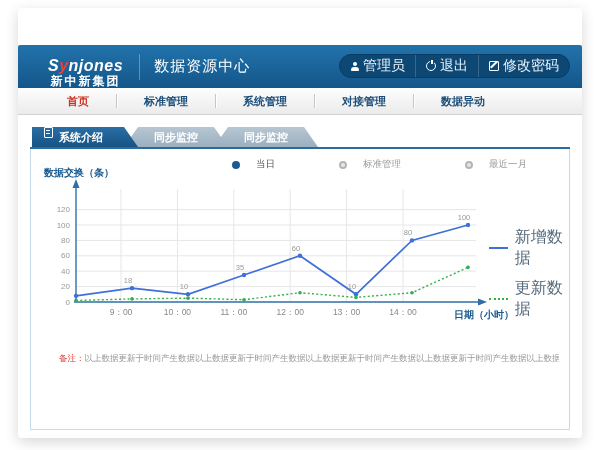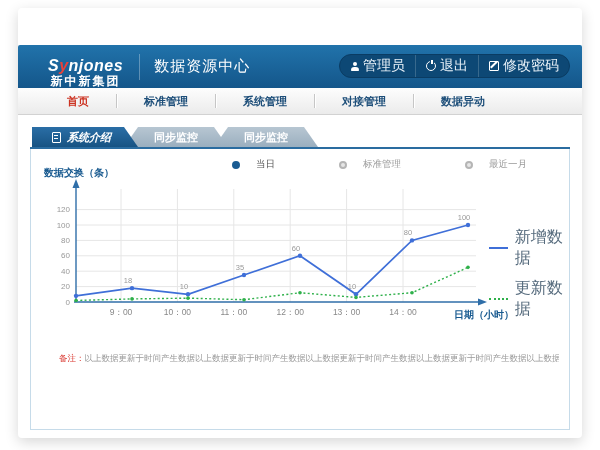--- a/index.html
+++ b/index.html
@@ -34,21 +34,21 @@
     background:linear-gradient(#fdfdfd,#ebebeb);border-bottom:1px solid #d2d2d2;
     display:flex;align-items:center;padding-left:22px;box-sizing:border-box;}
   .nav-item{font-size:11px;font-weight:bold;color:#1d4e79;padding:0 27px;cursor:pointer;line-height:26px;}
   .nav-item.active{color:#cc3322;}
   .nav-sep{width:1px;height:14px;background:#c6c6c6;box-shadow:1px 0 0 #fff;}
   
   .tabs{position:absolute;left:14px;top:119px;height:20px;display:flex;}
   .tab{height:20px;line-height:20px;font-size:11px;font-weight:bold;color:#fff;text-align:center;cursor:pointer;}
   .tab.active{width:106px;z-index:3;background:linear-gradient(#2a6ea6,#175383);
     clip-path:polygon(0 0,calc(100% - 14px) 0,100% 100%,0 100%);
-    display:flex;align-items:center;gap:6px;padding-left:20px;box-sizing:border-box;text-align:left;font-style:italic;}
+    display:flex;align-items:flex-start;gap:6px;padding-left:12px;box-sizing:border-box;text-align:left;}
   .tab.ghost{width:104px;margin-left:-14px;background:linear-gradient(#b7c6d2,#9bafbf);
     clip-path:polygon(14px 0,calc(100% - 14px) 0,100% 100%,0 100%);}
   .tab.ghost.g2{z-index:2;}
   .tab.ghost.g3{z-index:1;}
   .doc-icon{width:7px;height:9px;border:1px solid #fff;border-radius:1px;display:inline-block;
     background:linear-gradient(#fff,#fff) 1px 2px/4px 1px no-repeat,
                linear-gradient(#fff,#fff) 1px 5px/4px 1px no-repeat;}
   .tab-underline{position:absolute;left:12px;top:139px;width:540px;height:2px;background:#2a6ca0;}
   
   .panel{position:absolute;left:12px;top:141px;width:540px;height:281px;box-sizing:border-box;

